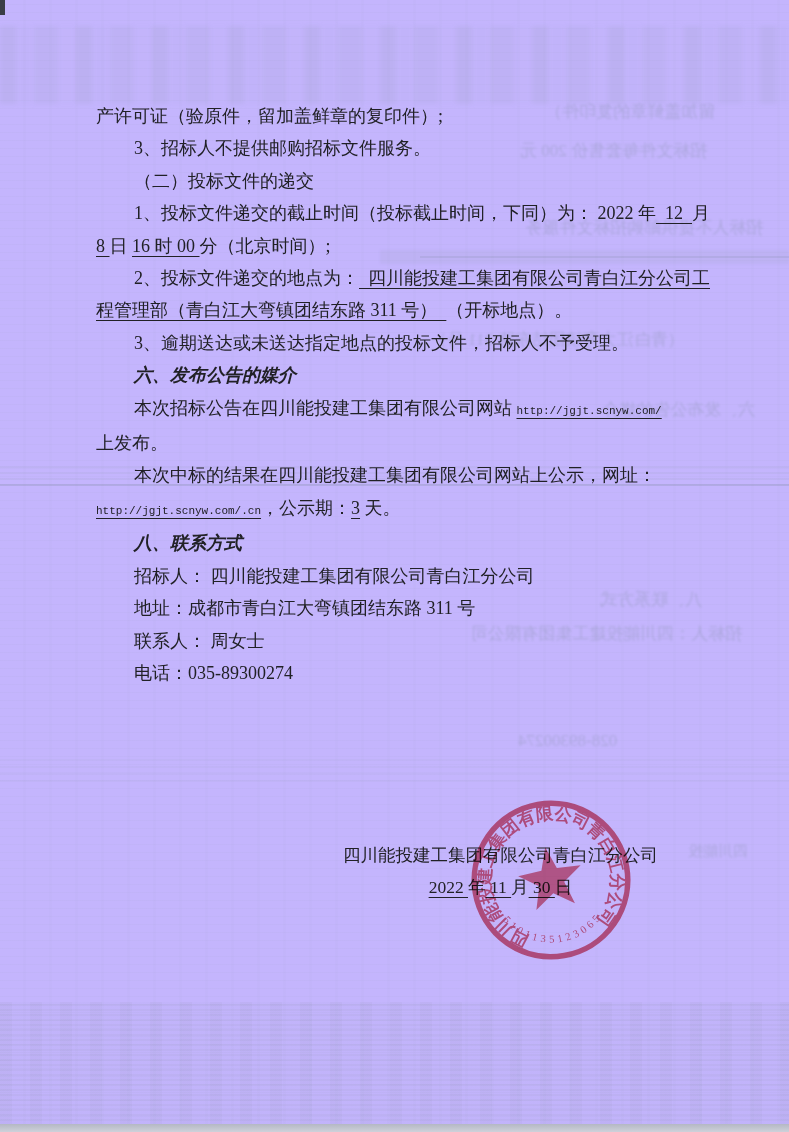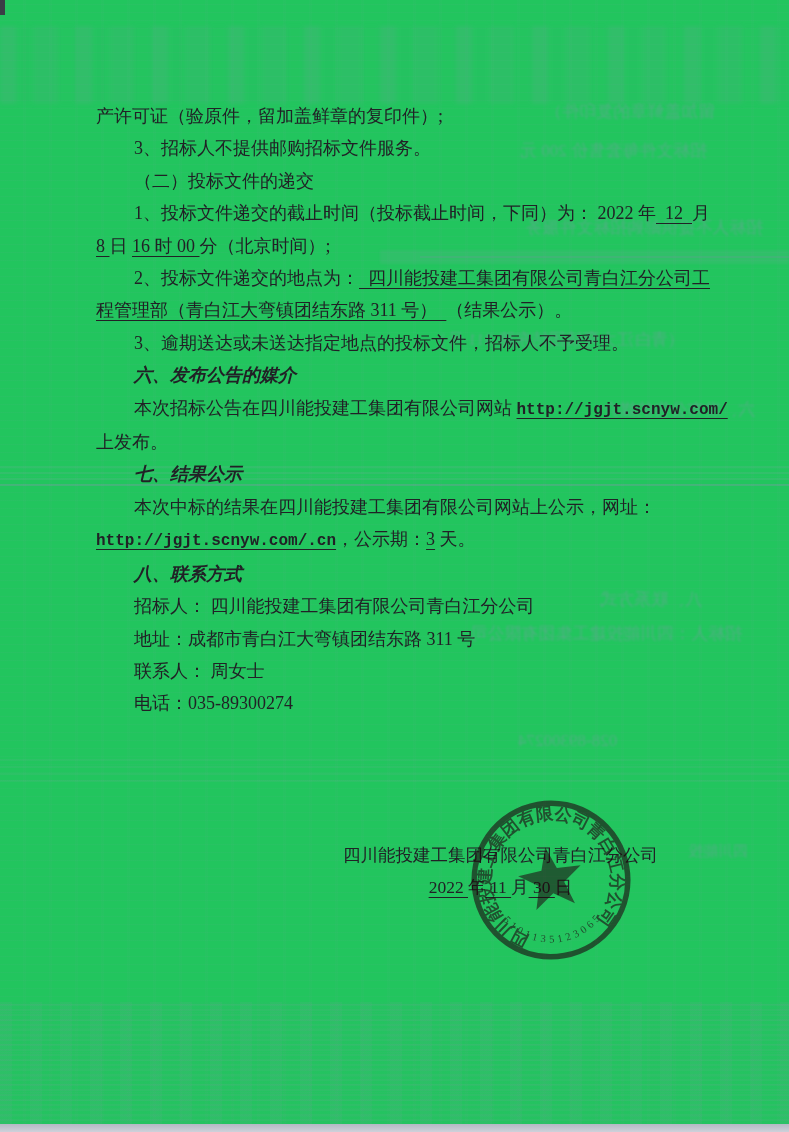--- a/index.html
+++ b/index.html
@@ -1,16 +1,16 @@
 <!DOCTYPE html>
 <html><head>
 <meta charset="utf-8">
 <style>
   html,body{margin:0;padding:0;background:#e9e9ee;}
-  .page{position:relative;width:789px;height:1132px;background:#22c55e;overflow:hidden;
+  .page{position:relative;width:789px;height:1132px;background:#c4b5fd;overflow:hidden;
         font-family:"Liberation Serif","DejaVu Serif",serif;color:#212126;}
   
   .texture{position:absolute;inset:0;pointer-events:none;
     background:
       repeating-linear-gradient(0deg,transparent 0 7px,rgba(140,148,175,.055) 7px 8px),
       repeating-linear-gradient(90deg,transparent 0 23px,rgba(140,148,175,.035) 23px 26px);}
   .band{position:absolute;pointer-events:none;}
   .band-top{left:0;right:0;top:26px;height:78px;filter:blur(2px);
     background:repeating-linear-gradient(90deg,rgba(142,150,178,.14) 0 16px,rgba(142,150,178,.03) 16px 34px,rgba(142,150,178,.10) 34px 58px,rgba(142,150,178,.02) 58px 76px);}
   .band-mid1{left:380px;right:0;top:250px;height:14px;background:rgba(150,158,185,.12);filter:blur(1px);}
@@ -33,21 +33,21 @@
          font-size:17px;white-space:pre;pointer-events:none;}
   .g0{top:100px;left:545px;} .g1{top:139px;left:520px;} .g2{top:216px;left:525px;}
   .g3{top:328px;left:430px;} .g4{top:398px;left:602px;} .g5{top:588px;left:600px;}
   .g6{top:622px;left:470px;} .g7{top:731px;left:518px;} .g8{top:842px;left:688px;font-size:15px;}
   
   .doc-body{position:absolute;left:96px;top:100px;width:612px;font-size:18px;line-height:32.4px;}
   .line{white-space:pre;}
   .line.indent{padding-left:38px;}
   .line.bold{font-weight:bold;font-style:italic;}
   .u{text-decoration:underline;text-decoration-thickness:1.4px;text-underline-offset:4px;}
-  .mono{font-family:"Liberation Mono","DejaVu Sans Mono",monospace;font-size:16px;font-weight:bold;}
+  .mono{font-family:"Liberation Mono","DejaVu Sans Mono",monospace;font-size:11px;}
   
   .signature{position:absolute;right:131px;top:843px;text-align:right;font-size:17.5px;}
   .sig-company{white-space:pre;}
   .sig-date{margin-top:8px;white-space:pre;text-align:center;}
   
   .stamp{position:absolute;left:450px;top:779px;width:202px;height:202px;
          transform:rotate(-10deg);mix-blend-mode:multiply;opacity:.85;}
   .stamp text{font-family:"Liberation Serif","DejaVu Serif",serif;}
 </style>
 </head>
@@ -76,26 +76,25 @@
   <div class="ghost g7">028-89300274</div>
   <div class="ghost g8">四川能投</div>
 
   <div class="doc-body">
       <div class="line"><span class="">产许可证（验原件，留加盖鲜章的复印件）;</span></div>
       <div class="line indent"><span class="">3、招标人不提供邮购招标文件服务。</span></div>
       <div class="line indent"><span class="">（二）投标文件的递交</span></div>
       <div class="line indent"><span class="">1、投标文件递交的截止时间（投标截止时间，下同）为： 2022 年</span><span class="u">  12  </span><span class="">月</span></div>
       <div class="line"><span class="u">8 </span><span class="">日 </span><span class="u">16 时 00 </span><span class="">分（北京时间）;</span></div>
       <div class="line indent"><span class="">2、投标文件递交的地点为：</span><span class="u">  四川能投建工集团有限公司青白江分公司工</span></div>
-      <div class="line"><span class="u">程管理部（青白江大弯镇团结东路 311 号）  </span><span class="">（结果公示）。</span></div>
+      <div class="line"><span class="u">程管理部（青白江大弯镇团结东路 311 号）  </span><span class="">（开标地点）。</span></div>
       <div class="line indent"><span class="">3、逾期送达或未送达指定地点的投标文件，招标人不予受理。</span></div>
       <div class="line indent bold"><span class="">六、发布公告的媒介</span></div>
       <div class="line indent"><span class="">本次招标公告在四川能投建工集团有限公司网站 </span><span class="u mono">http://jgjt.scnyw.com/</span></div>
       <div class="line"><span class="">上发布。</span></div>
-      <div class="line indent bold"><span class="">七、结果公示</span></div>
       <div class="line indent"><span class="">本次中标的结果在四川能投建工集团有限公司网站上公示，网址：</span></div>
       <div class="line"><span class="u mono">http://jgjt.scnyw.com/.cn</span><span class="">，公示期：</span><span class="u">3</span><span class=""> 天。</span></div>
       <div class="line indent bold"><span class="">八、联系方式</span></div>
       <div class="line indent"><span class="">招标人： 四川能投建工集团有限公司青白江分公司</span></div>
       <div class="line indent"><span class="">地址：成都市青白江大弯镇团结东路 311 号</span></div>
       <div class="line indent"><span class="">联系人： 周女士</span></div>
       <div class="line indent"><span class="">电话：035-89300274</span></div>
     </div>
 
   <div class="signature">

